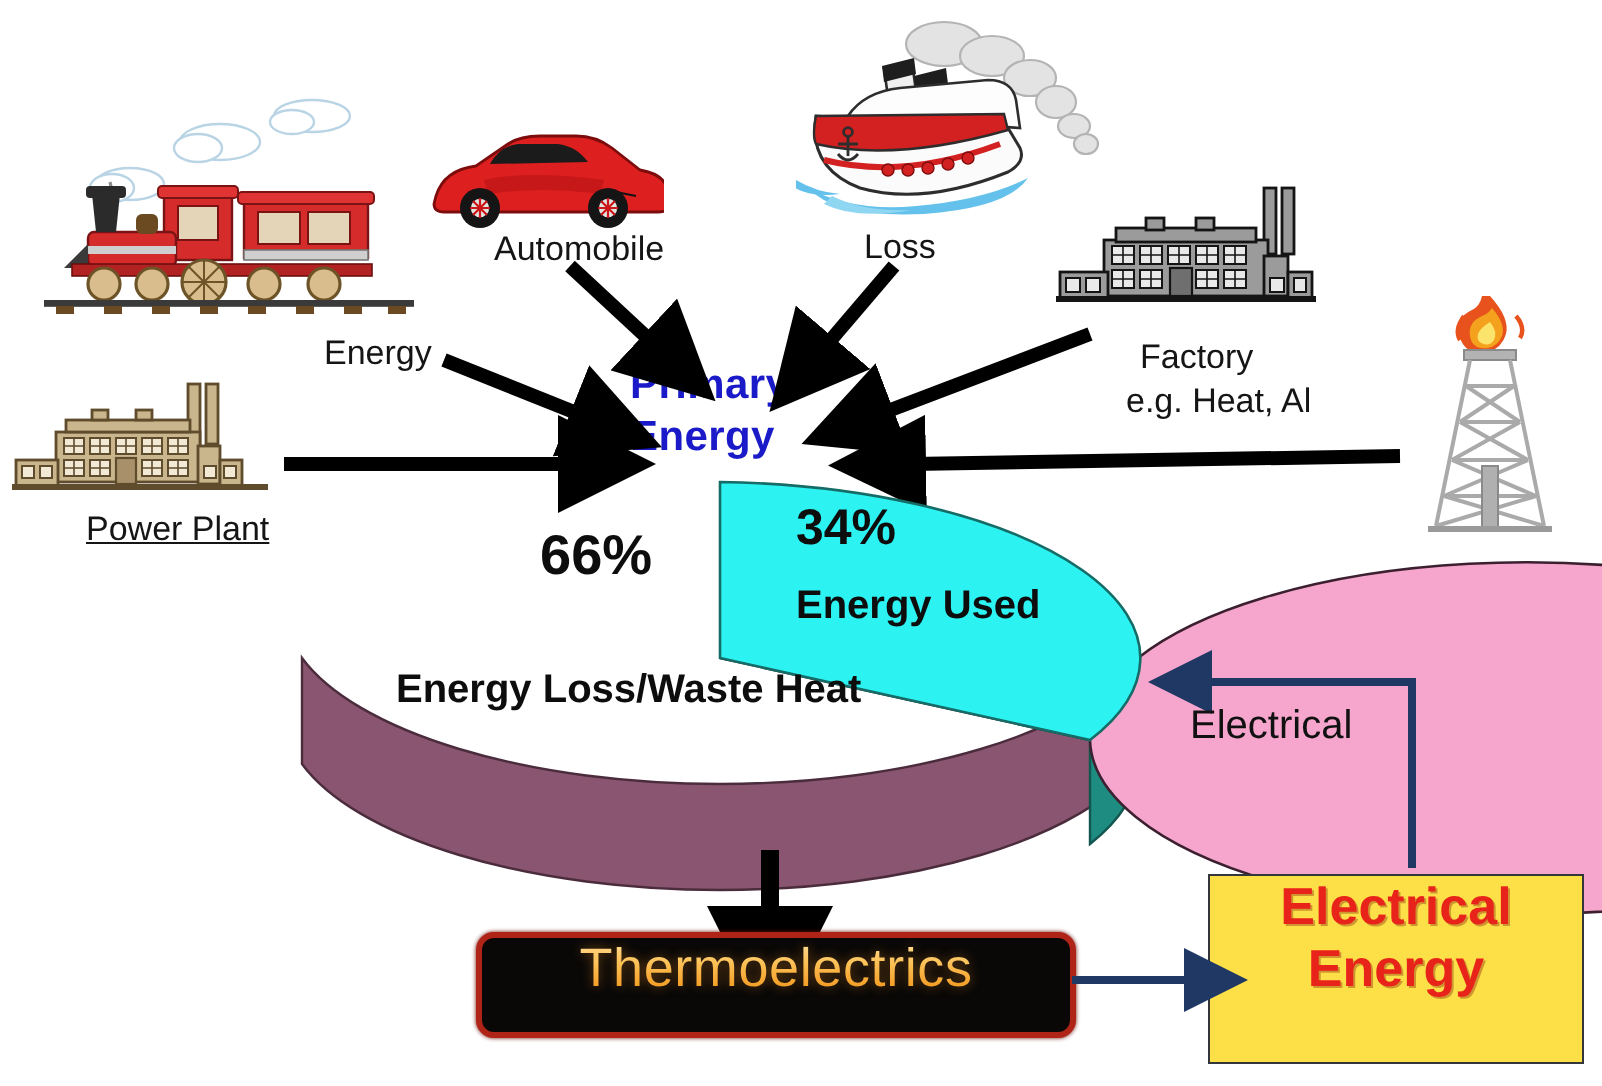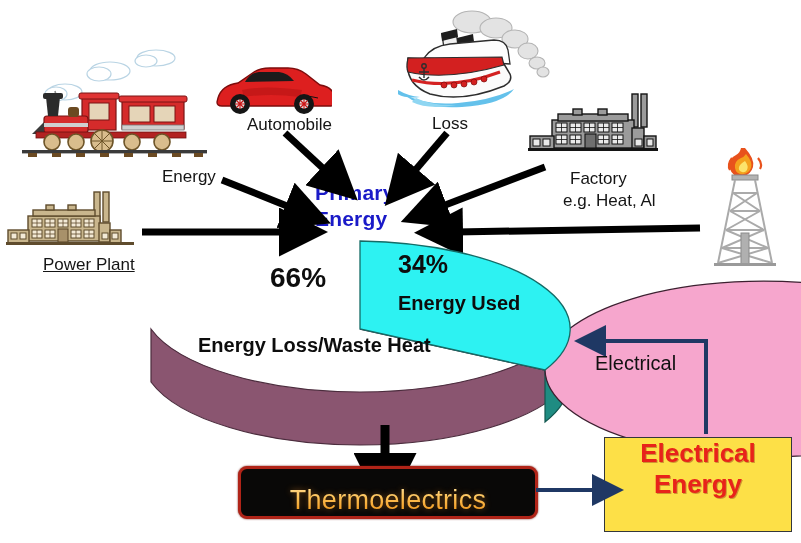--- a/index.html
+++ b/index.html
@@ -65,21 +65,21 @@
 
   
   #thermo-box {
     left: 238px; top: 466px;
     width: 294px; height: 47px;
     background: #090807;
     border: 3px solid #b02418;
     border-radius: 9px;
     box-shadow: 0 0 2px #6d1108;
     display: flex;
-    align-items: flex-end;
+    align-items: flex-start;
     justify-content: center;
   }
   #thermo-label {
     font-size: 27px;
     font-weight: normal;
     font-family: "Liberation Sans", sans-serif;
     background: linear-gradient(180deg,#ffe8a8 0%,#fdc95e 42%,#f2a028 78%,#d9761a 100%);
     -webkit-background-clip: text;
     background-clip: text;
     color: #f5b44a;

